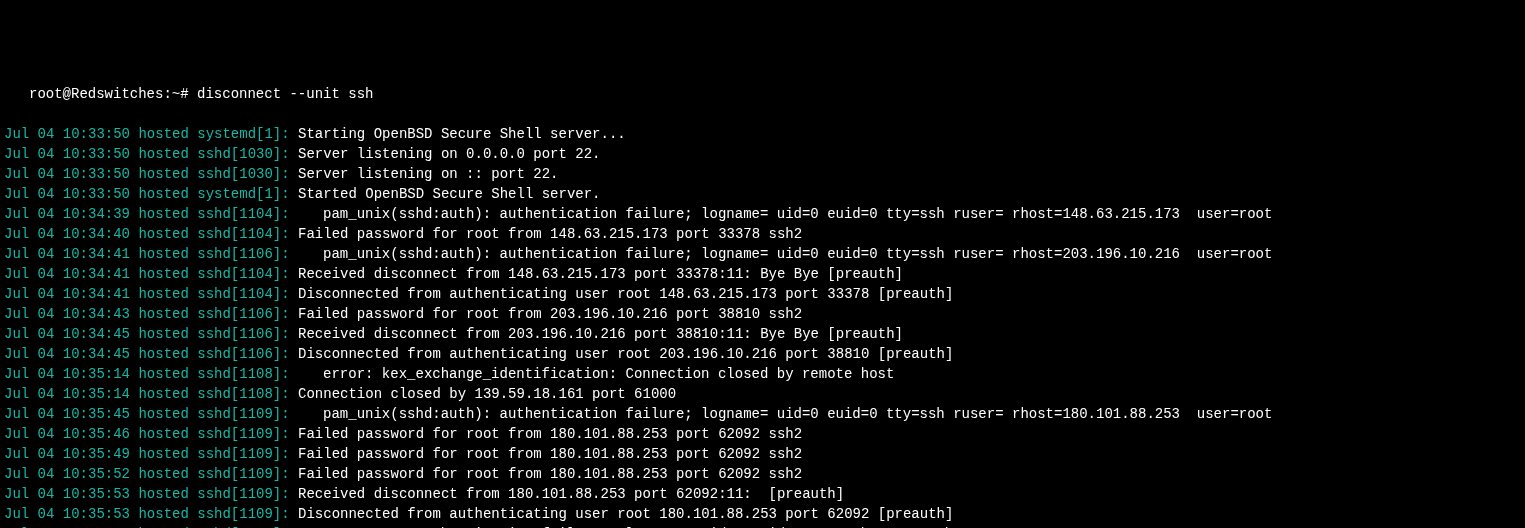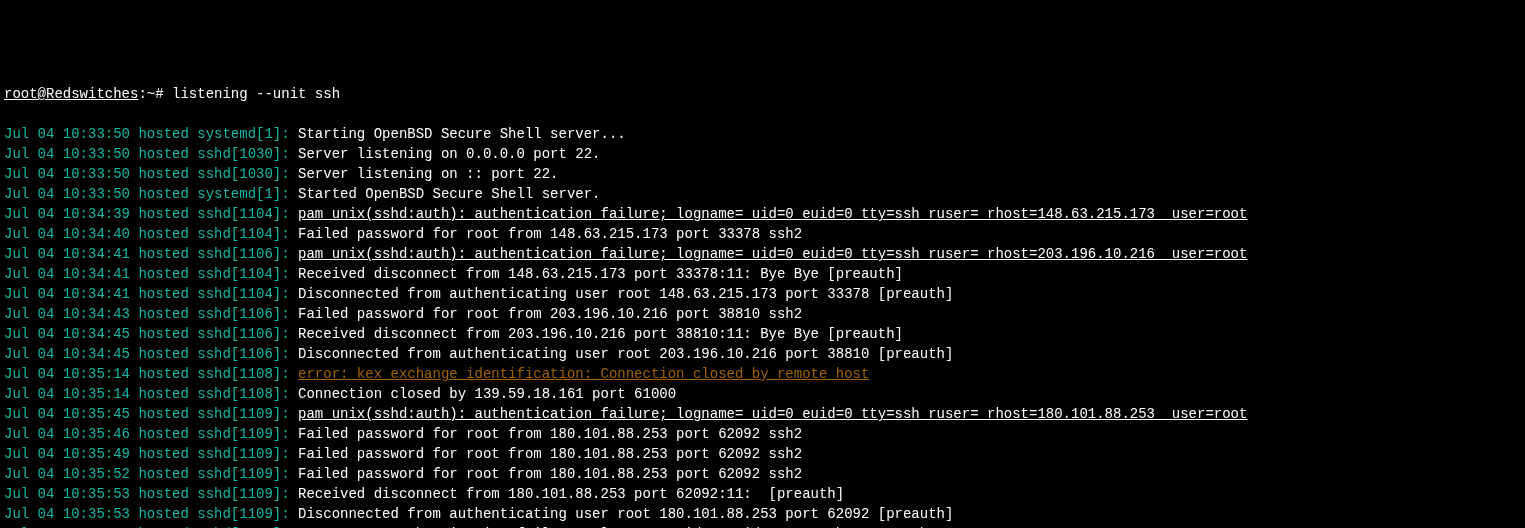--- a/index.html
+++ b/index.html
@@ -17,28 +17,28 @@
     .prompt-line {
       color: #fff;
     }
     .log-line {
       color: #fff;
     }
     .dim {
       color: #14b8a6;
     }
     .underline {
-      text-decoration: underline;
+      margin-left: 25px;
     }
     .red {
-      color: #a16207;
+      color: #ffffff;
     }
   </style>
 </head>
 <body>
 
 
 
-<div class="prompt-line"><span class="underline">root@Redswitches</span><span>:~# </span><span>listening --unit ssh</span></div>
+<div class="prompt-line"><span class="underline">root@Redswitches</span><span>:~# </span><span>disconnect --unit ssh</span></div>
 <div id="log-container"><div class="log-line"><span class="dim">Jul 04 10:33:50 hosted systemd[1]: </span><span>Starting OpenBSD Secure Shell server...</span></div><div class="log-line"><span class="dim">Jul 04 10:33:50 hosted sshd[1030]: </span><span>Server listening on 0.0.0.0 port 22.</span></div><div class="log-line"><span class="dim">Jul 04 10:33:50 hosted sshd[1030]: </span><span>Server listening on :: port 22.</span></div><div class="log-line"><span class="dim">Jul 04 10:33:50 hosted systemd[1]: </span><span>Started OpenBSD Secure Shell server.</span></div><div class="log-line"><span class="dim">Jul 04 10:34:39 hosted sshd[1104]: </span><span class="underline">pam_unix(sshd:auth): authentication failure; logname= uid=0 euid=0 tty=ssh ruser= rhost=148.63.215.173  user=root</span></div><div class="log-line"><span class="dim">Jul 04 10:34:40 hosted sshd[1104]: </span><span>Failed password for root from 148.63.215.173 port 33378 ssh2</span></div><div class="log-line"><span class="dim">Jul 04 10:34:41 hosted sshd[1106]: </span><span class="underline">pam_unix(sshd:auth): authentication failure; logname= uid=0 euid=0 tty=ssh ruser= rhost=203.196.10.216  user=root</span></div><div class="log-line"><span class="dim">Jul 04 10:34:41 hosted sshd[1104]: </span><span>Received disconnect from 148.63.215.173 port 33378:11: Bye Bye [preauth]</span></div><div class="log-line"><span class="dim">Jul 04 10:34:41 hosted sshd[1104]: </span><span>Disconnected from authenticating user root 148.63.215.173 port 33378 [preauth]</span></div><div class="log-line"><span class="dim">Jul 04 10:34:43 hosted sshd[1106]: </span><span>Failed password for root from 203.196.10.216 port 38810 ssh2</span></div><div class="log-line"><span class="dim">Jul 04 10:34:45 hosted sshd[1106]: </span><span>Received disconnect from 203.196.10.216 port 38810:11: Bye Bye [preauth]</span></div><div class="log-line"><span class="dim">Jul 04 10:34:45 hosted sshd[1106]: </span><span>Disconnected from authenticating user root 203.196.10.216 port 38810 [preauth]</span></div><div class="log-line"><span class="dim">Jul 04 10:35:14 hosted sshd[1108]: </span><span class="red underline">error: kex_exchange_identification: Connection closed by remote host</span></div><div class="log-line"><span class="dim">Jul 04 10:35:14 hosted sshd[1108]: </span><span>Connection closed by 139.59.18.161 port 61000</span></div><div class="log-line"><span class="dim">Jul 04 10:35:45 hosted sshd[1109]: </span><span class="underline">pam_unix(sshd:auth): authentication failure; logname= uid=0 euid=0 tty=ssh ruser= rhost=180.101.88.253  user=root</span></div><div class="log-line"><span class="dim">Jul 04 10:35:46 hosted sshd[1109]: </span><span>Failed password for root from 180.101.88.253 port 62092 ssh2</span></div><div class="log-line"><span class="dim">Jul 04 10:35:49 hosted sshd[1109]: </span><span>Failed password for root from 180.101.88.253 port 62092 ssh2</span></div><div class="log-line"><span class="dim">Jul 04 10:35:52 hosted sshd[1109]: </span><span>Failed password for root from 180.101.88.253 port 62092 ssh2</span></div><div class="log-line"><span class="dim">Jul 04 10:35:53 hosted sshd[1109]: </span><span>Received disconnect from 180.101.88.253 port 62092:11:  [preauth]</span></div><div class="log-line"><span class="dim">Jul 04 10:35:53 hosted sshd[1109]: </span><span>Disconnected from authenticating user root 180.101.88.253 port 62092 [preauth]</span></div><div class="log-line"><span class="dim">Jul 04 10:35:53 hosted sshd[1109]: </span><span class="underline">PAM 2 more authentication failures; logname= uid=0 euid=0 tty=ssh ruser= rhost=180.101.88.253  user=root</span></div></div>
 
 
 
 
 </body></html>

